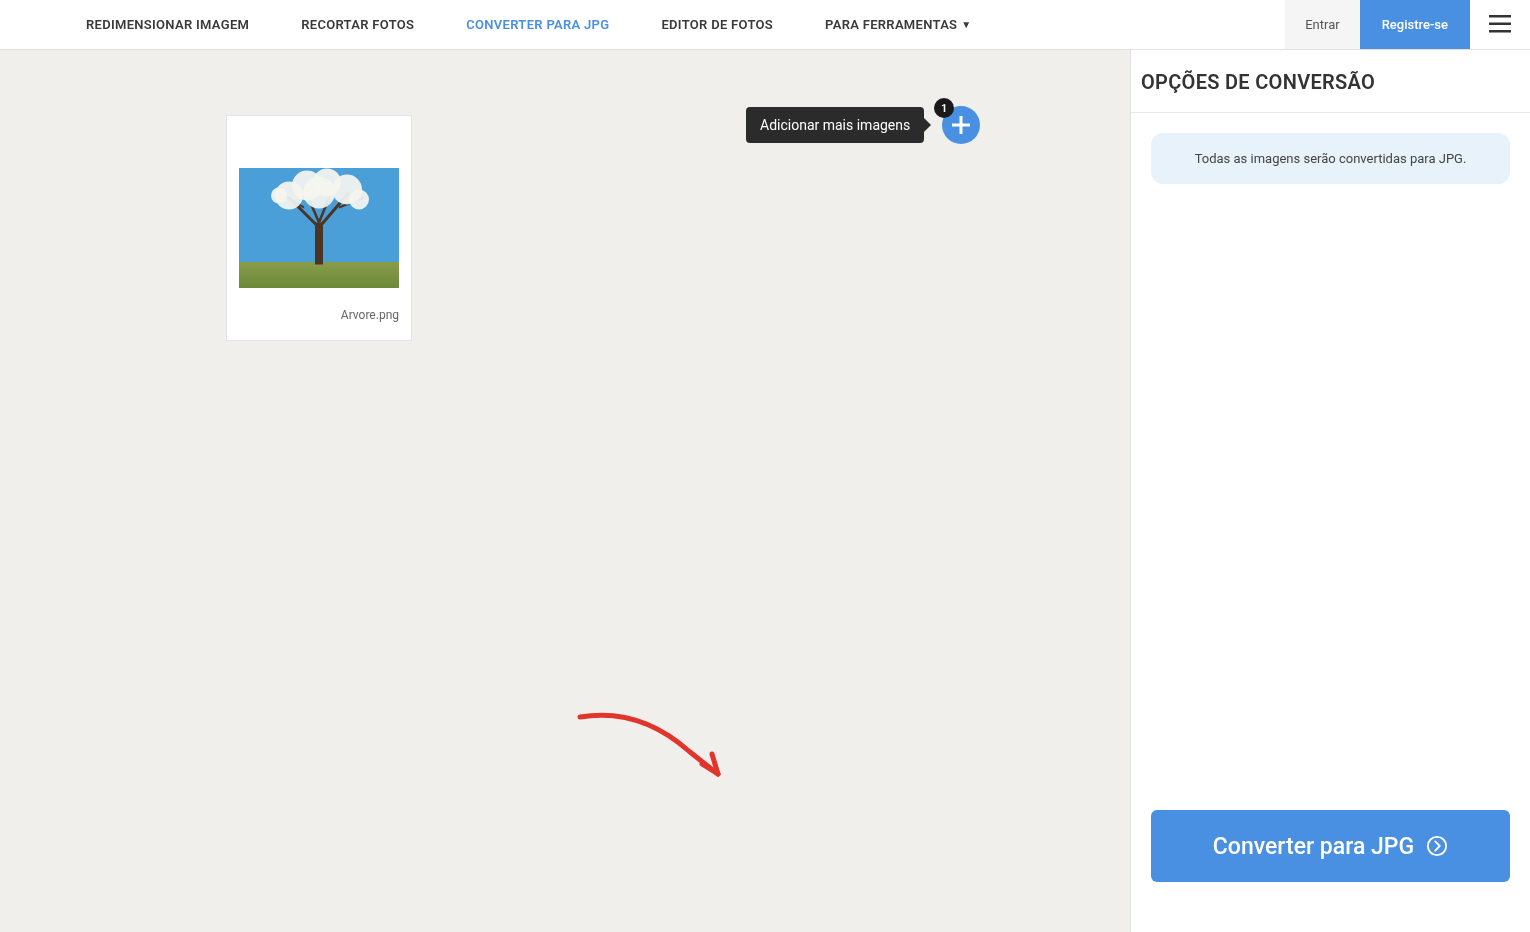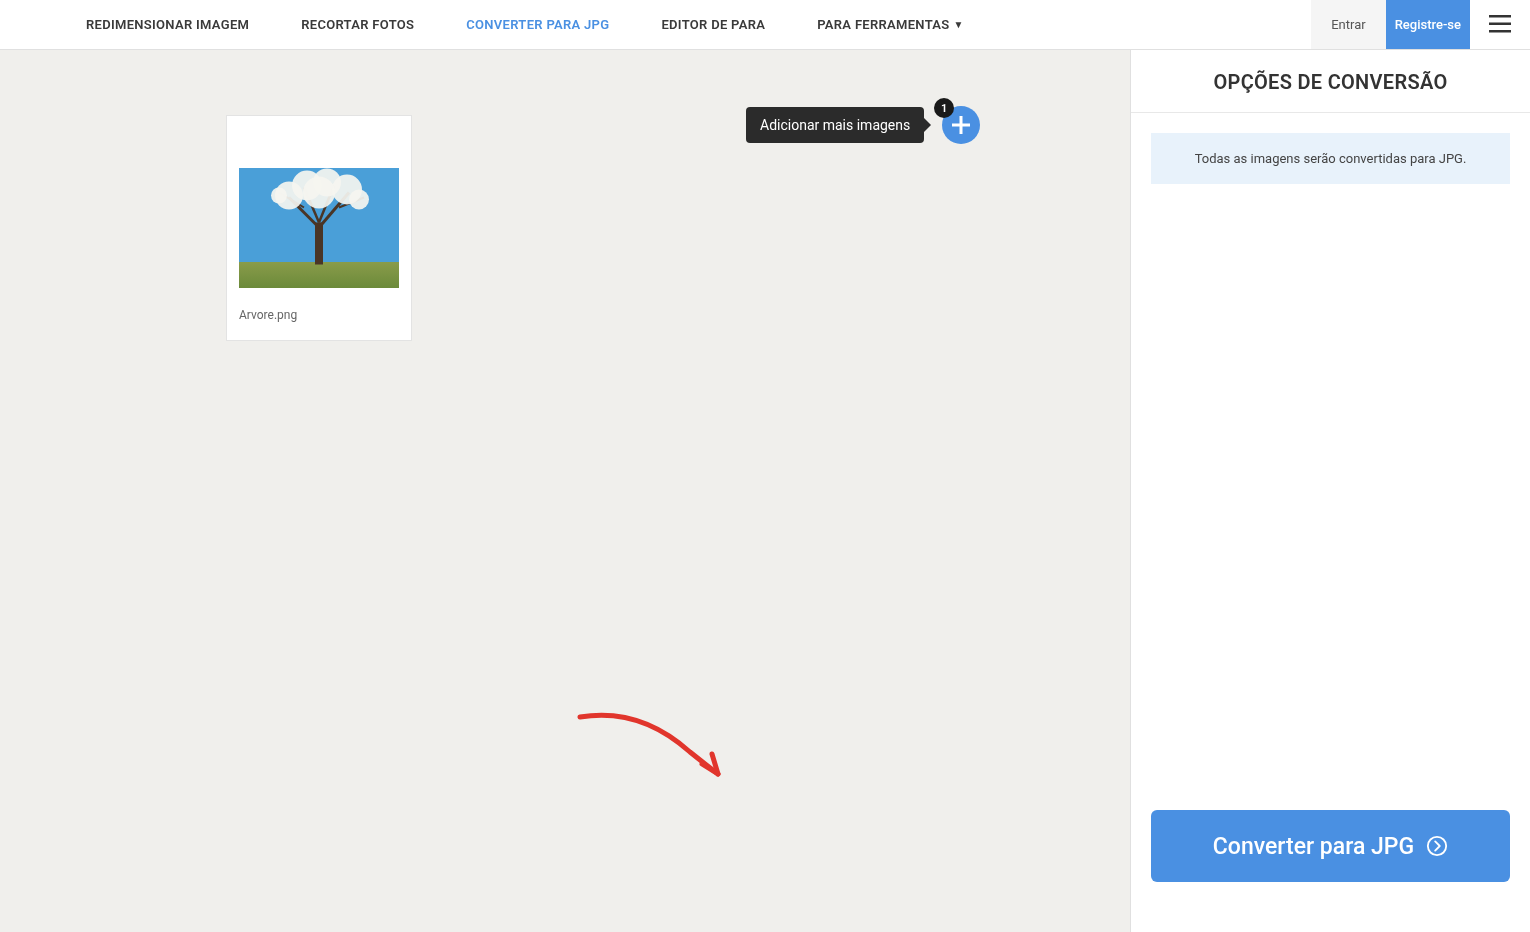--- a/index.html
+++ b/index.html
@@ -52,21 +52,21 @@
       height: 50px;
       display: flex;
       align-items: center;
       cursor: pointer;
     }
     .register-btn {
       background: #4a90e2;
       color: #fff;
       font-size: 13px;
       font-weight: 500;
-      padding: 0 9px;
+      padding: 0 22px;
       height: 50px;
       display: flex;
       align-items: center;
       cursor: pointer;
       margin-top: 44px;
     }
     .menu-btn {
       width: 60px;
       height: 50px;
       display: flex;
@@ -89,32 +89,31 @@
     }
     .sidebar {
       width: 400px;
       background: #fff;
       border-left: 1px solid #e0e0e0;
       display: flex;
       flex-direction: column;
       position: relative;
     }
     .sidebar-title {
-      text-align: center;
       font-size: 20px;
       font-weight: 600;
       color: #333;
       padding: 20px 10px 18px;
       border-bottom: 1px solid #e8e8e8;
       letter-spacing: 0.3px;
     }
     .info-box {
       margin: 20px;
       background: #e8f2fb;
-      border-radius: 0;
+      border-radius: 12px;
       padding: 18px 20px;
       text-align: center;
       font-size: 13px;
       color: #444;
     }
     .convert-btn {
       position: absolute;
       bottom: 50px;
       left: 20px;
       right: 20px;
@@ -137,21 +136,21 @@
     .image-card {
       position: absolute;
       left: 226px;
       top: 65px;
       width: 186px;
       height: 226px;
       background: #fff;
       border: 1px solid #e3e3e3;
       display: flex;
       flex-direction: column;
-      align-items: flex-start;
+      align-items: flex-end;
       padding: 14px 12px 10px;
     }
     .image-thumb {
       width: 160px;
       height: 120px;
       margin-top: 38px;
       background: linear-gradient(to bottom, #4a9fd8 0%, #4a9fd8 78%, #8a9c4a 78%, #6b8a3a 100%);
       position: relative;
       overflow: hidden;
     }
@@ -230,21 +229,21 @@
       pointer-events: none;
     }
   </style>
 </head>
 <body>
 
 <div class="top-nav">
   <div class="nav-item">REDIMENSIONAR IMAGEM</div>
   <div class="nav-item">RECORTAR FOTOS</div>
   <div class="nav-item active">CONVERTER PARA JPG</div>
-  <div class="nav-item">EDITOR DE PARA</div>
+  <div class="nav-item">EDITOR DE FOTOS</div>
   <div class="nav-item">
     <span>PARA FERRAMENTAS</span>
     <span class="caret">▼</span>
   </div>
   <div class="nav-spacer"></div>
   <div class="login-btn">Entrar</div>
   <div class="register-btn">Registre-se</div>
   <div class="menu-btn">
     <svg viewBox="0 0 22 18">
       <rect y="0" width="22" height="2.5" fill="#333"></rect>

